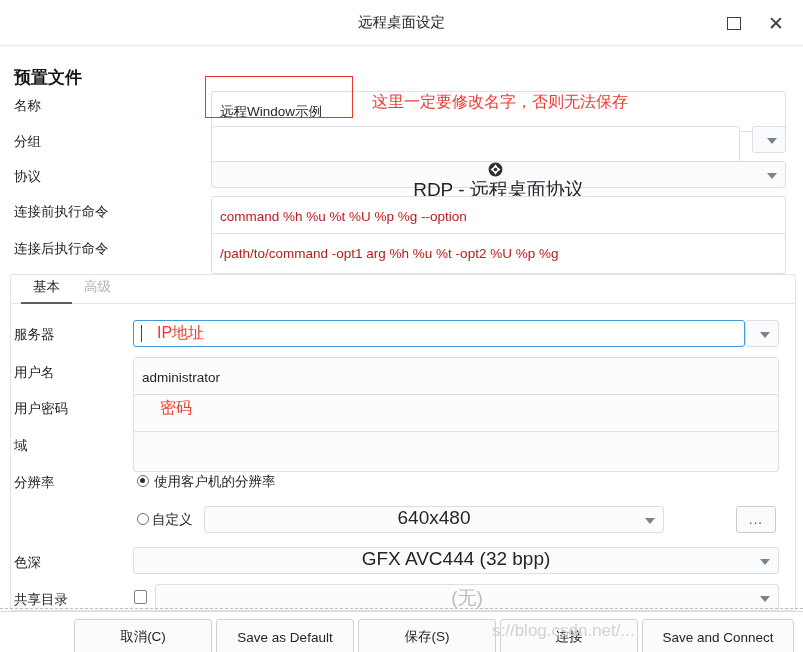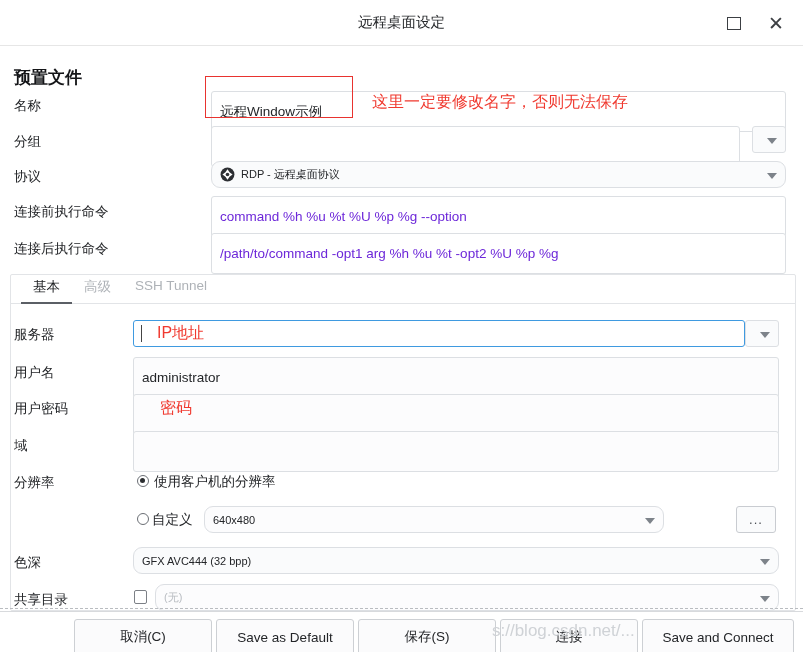--- a/index.html
+++ b/index.html
@@ -71,35 +71,36 @@
     height: 41px;
     border: 1px solid #dcdfe3;
     border-radius: 3px;
     background: #fcfcfd;
     display: flex;
     align-items: center;
     padding: 0 8px;
     font-size: 13.5px;
     color: #232528;
   }
-  .field.ph { color: #6d28d9; }
+  .field.ph { color: #b91c1c; }
   .field.plain { background: #ffffff; }
 
   .combo {
     position: absolute;
     box-sizing: border-box;
     height: 27px;
     border: 1px solid #dcdfe3;
-    border-radius: 9px;
+    border-radius: 3px;
     background: #fafbfc;
     display: flex;
     align-items: center;
     padding: 0 8px;
-    font-size: 11px;
-    color: #232528;
+    font-size: 19px;
+    color: #232528;
+    flex-direction: column;
   }
   .arrow {
     position: absolute;
     right: 8px; top: 50%;
     margin-top: -2px;
     width: 0; height: 0;
     border-left: 5px solid transparent;
     border-right: 5px solid transparent;
     border-top: 6px solid #7d838a;
   }
@@ -316,21 +317,20 @@
 
 <div class="row-label" style="top:240px;">连接后执行命令</div>
 <div class="field ph plain" style="left:211px; top:233px; width:575px;">
   <span>/path/to/command -opt1 arg %h %u %t -opt2 %U %p %g</span>
 </div>
 
 <div class="notebook">
   <div class="tabstrip">
     <div class="tab active">基本</div>
     <div class="tab">高级</div>
-    <div class="tab">SSH Tunnel</div>
   </div>
 </div>
 
 <div class="row-label" style="top:326px;">服务器</div>
 <div class="focus-entry" style="left:133px; top:320px; width:612px;">
   <span class="caret"></span>
 </div>
 <div class="redtext" style="left:157px; top:323px;">IP地址</div>
 <div class="dropbtn" style="left:745px; top:320px;">
   <span class="arrow"></span>

